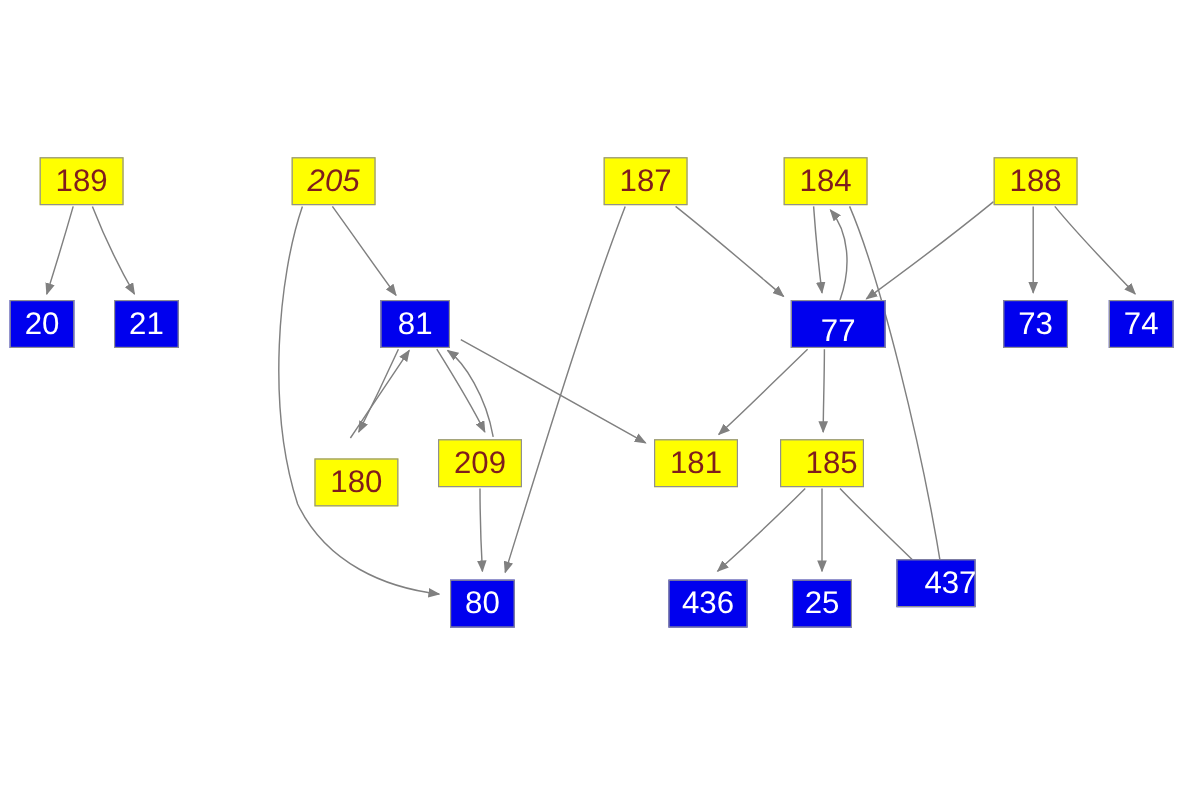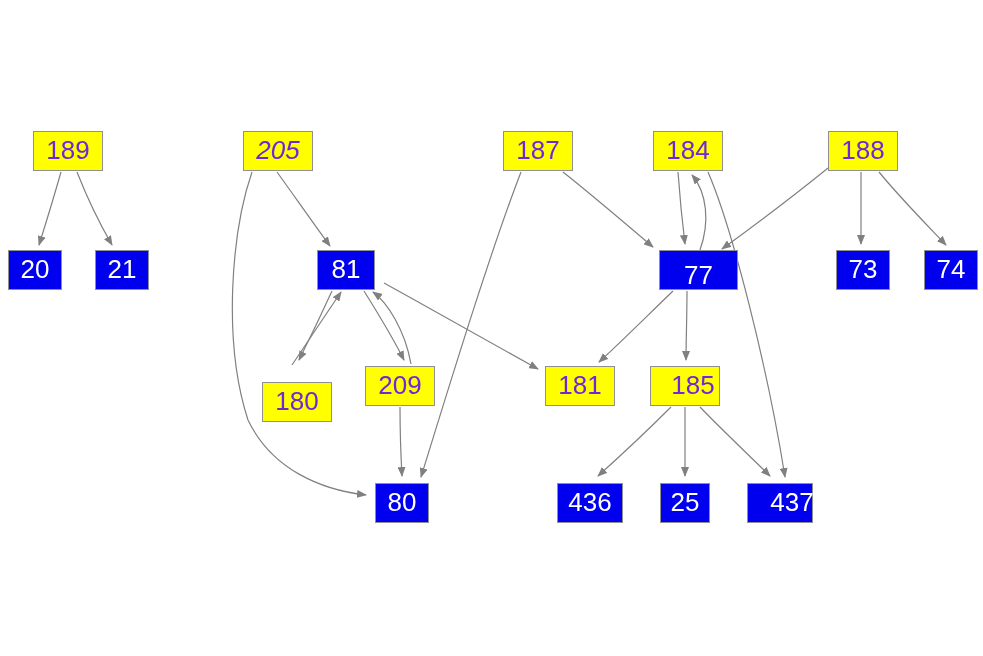--- a/index.html
+++ b/index.html
@@ -32,21 +32,21 @@
     align-items: center;
     justify-content: center;
     border: 1px solid #909090;
     font-size: 26px;
     line-height: 1;
     letter-spacing: 0px;
     user-select: none;
   }
   .node-yellow {
     background: #ffff00;
-    color: #6d28d9;
+    color: #7f1d1d;
   }
   .node-blue {
     background: #0000ee;
     color: #ffffff;
   }
   .node-label {
     display: block;
     transform: translateY(-1px);
   }
 </style>
@@ -134,17 +134,17 @@
       </div>
       <div class="graph-node node-yellow" style="left: 650px; top: 366px; width: 70px; height: 40px; padding-left: 16px;">
         <span class="node-label">185</span>
       </div>
       <div class="graph-node node-blue" style="left: 557px; top: 483px; width: 66px; height: 40px; text-align: center;">
         <span class="node-label">436</span>
       </div>
       <div class="graph-node node-blue" style="left: 660px; top: 483px; width: 50px; height: 40px;">
         <span class="node-label">25</span>
       </div>
-      <div class="graph-node node-blue" style="left: 747px; top: 483px; width: 66px; height: 40px; padding-left: 24px;">
+      <div class="graph-node node-blue" style="left: 747px; top: 466px; width: 66px; height: 40px; padding-left: 24px;">
         <span class="node-label">437</span>
       </div>
     </div>
 </div>
 
 </body></html>

